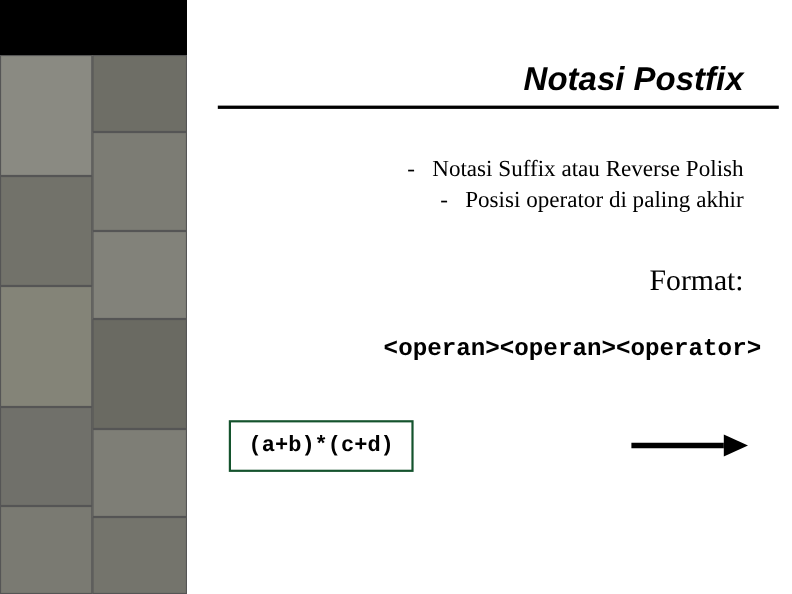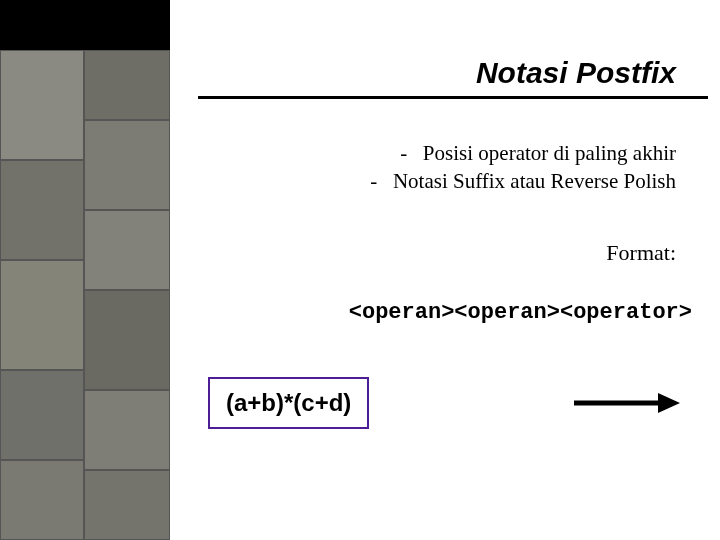--- a/index.html
+++ b/index.html
@@ -59,45 +59,45 @@
   }
   .bullets {
     font-size: 21px;
     color: #000;
     text-align: right;
     padding-right: 16px;
     line-height: 1.35;
   }
   .bullet-line { white-space: pre; }
   .format-label {
-    font-size: 22px;
+    font-size: 27px;
     text-align: right;
     padding-right: 16px;
     margin-top: 44px;
   }
   .format-expr {
     font-family: 'Courier New', monospace;
     font-weight: bold;
     font-size: 22px;
     text-align: right;
     margin-top: 34px;
   }
   .example-row {
     display: flex;
     align-items: center;
     justify-content: space-between;
     margin-top: 52px;
     padding: 0 10px;
   }
   .box {
-    border: 2px solid #4c1d95;
+    border: 2px solid #14532d;
     padding: 10px 16px;
-    font-family: Liberation Sans, sans-serif;
+    font-family: Liberation Mono, monospace;
     font-weight: bold;
-    font-size: 24px;
+    font-size: 20px;
     white-space: nowrap;
   }
   .arrow-wrap {
     flex: 0 0 auto;
   }
   svg.arrow { display: block; }
 </style>
 </head>
 <body>
 
@@ -115,22 +115,22 @@
   <div class="stone" style="left:84px;top:390px;width:86px;height:80px;background:#7e7e76;"></div>
   <div class="stone" style="left:0;top:460px;width:84px;height:80px;background:#7a7a72;"></div>
   <div class="stone" style="left:84px;top:470px;width:86px;height:70px;background:#74746c;"></div>
 </div>
 
 <div class="content">
   <h1 class="title">Notasi Postfix</h1>
   <hr class="hr">
 
   <div class="bullets">
+    <div class="bullet-line">-   Notasi Suffix atau Reverse Polish</div>
     <div class="bullet-line">-   Posisi operator di paling akhir</div>
-    <div class="bullet-line">-   Notasi Suffix atau Reverse Polish</div>
   </div>
 
   <div class="format-label">Format:</div>
 
   <div class="format-expr">&lt;operan&gt;&lt;operan&gt;&lt;operator&gt;</div>
 
   <div class="example-row">
     <div class="box">(a+b)*(c+d)</div>
     <div class="arrow-wrap">
       <svg class="arrow" width="110" height="24" viewBox="0 0 110 24">

